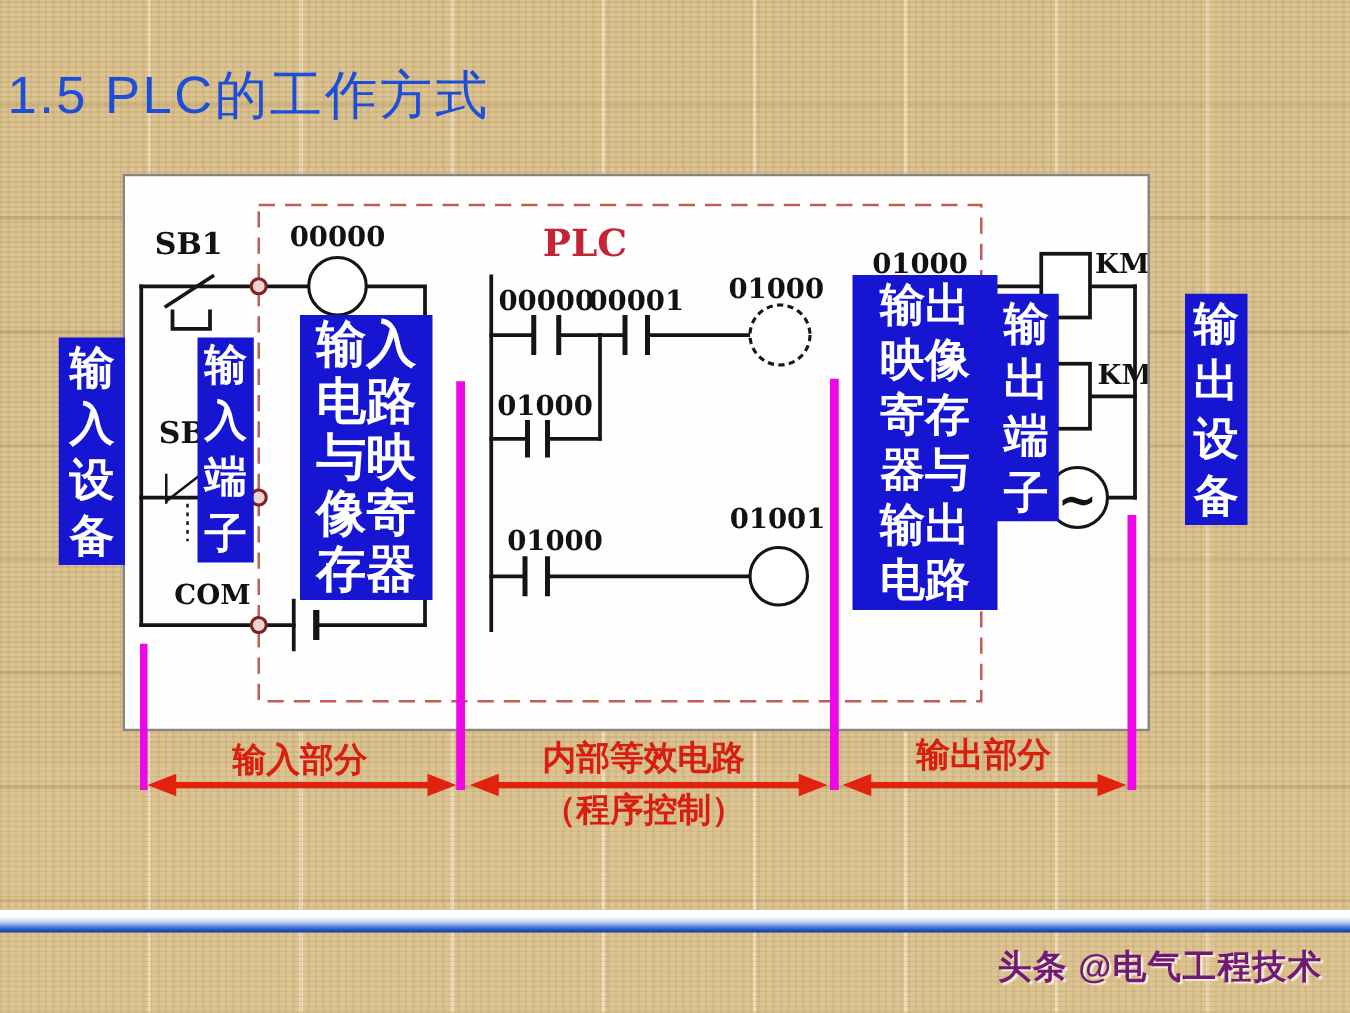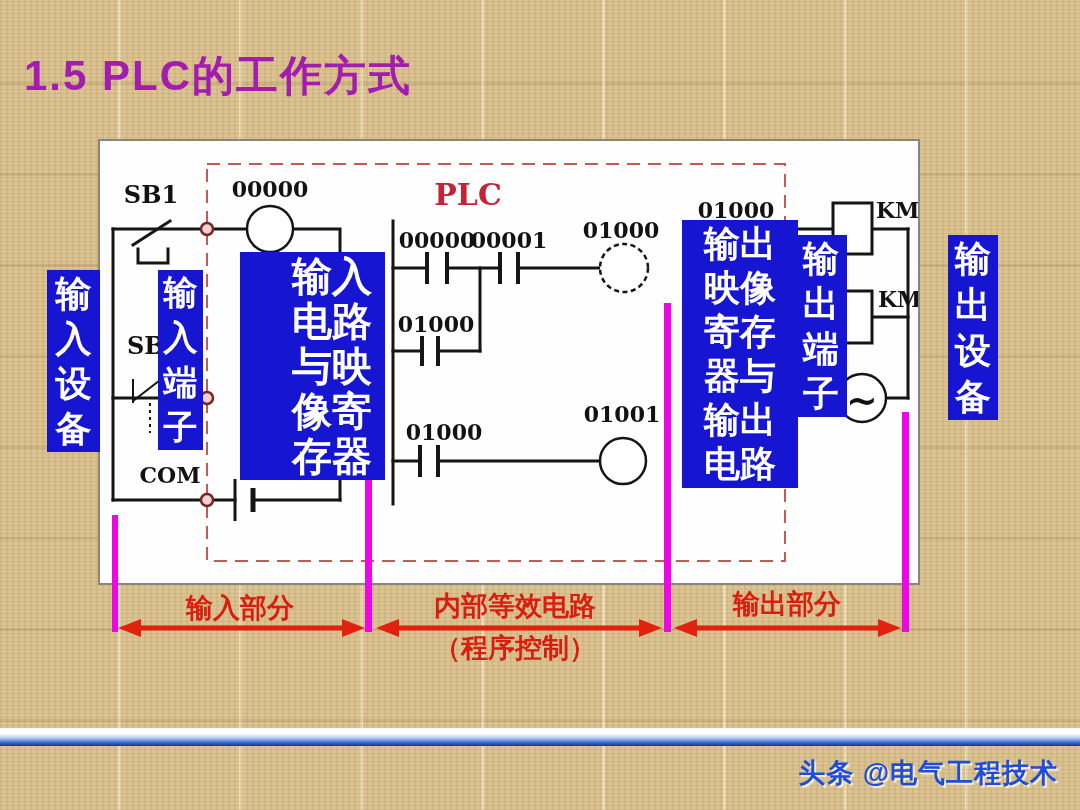--- a/index.html
+++ b/index.html
@@ -6,44 +6,44 @@
   body{
     width:1080px;height:810px;position:relative;overflow:hidden;
     font-family:"Liberation Sans",sans-serif;
     background-color:#dcc492;
     background-image:
       repeating-linear-gradient(0deg, rgba(140,105,50,0.13) 0 1px, transparent 1px 4px),
       repeating-linear-gradient(90deg, rgba(140,105,50,0.11) 0 2px, transparent 2px 6px),
       repeating-linear-gradient(90deg, transparent 0 118px, rgba(252,242,216,0.55) 118px 121px),
       repeating-linear-gradient(0deg, transparent 0 88px, rgba(120,90,45,0.16) 88px 91px);
   }
-  .title{position:absolute;left:24px;top:48px;font-size:42px;font-weight:bold;
-    color:#a21caf;letter-spacing:2px;z-index:5;}
+  .title{position:absolute;left:6px;top:48px;font-size:42px;font-weight:normal;
+    color:#1d4ed8;letter-spacing:2px;z-index:5;}
   .panel{position:absolute;left:98px;top:139px;width:822px;height:446px;
     background:#fefefe;border:2px solid #88857c;box-sizing:border-box;z-index:1;}
   .panel svg{position:absolute;left:0;top:0;}
   .bluebox{position:absolute;background:#1616d2;color:#ffffff;font-weight:bold;
     display:flex;align-items:center;justify-content:center;text-align:center;
     white-space:pre-line;z-index:3;}
   #bx-input-device {left:47px; top:270px;width:53px; height:182px;font-size:36px;line-height:45px;}
   #bx-input-term   {left:158px;top:270px;width:45px; height:180px;font-size:34px;line-height:45px;}
-  #bx-input-circ   {left:240px;top:252px;width:106px;height:228px;font-size:40px;line-height:45px;padding-left:39px;}
+  #bx-input-circ   {left:240px;top:252px;width:106px;height:228px;font-size:40px;line-height:45px;}
   #bx-out-reg      {left:682px;top:220px;width:116px; height:268px;font-size:36px;line-height:44px;}
   #bx-out-term     {left:795px;top:235px;width:52px; height:182px;font-size:36px;line-height:45px;}
   #bx-out-device   {left:948px;top:235px;width:50px; height:185px;font-size:36px;line-height:46px;}
   .mline{position:absolute;background:#ee07e6;z-index:2;}
   #m1{left:112px;top:515px;width:6px;height:117px;}
   #m2{left:365px;top:305px;width:7px;height:327px;}
   #m3{left:664px;top:303px;width:7px;height:329px;}
   #m4{left:902px;top:412px;width:7px;height:220px;}
   .arrows{position:absolute;left:95px;top:583px;z-index:4;}
   .bottombar{position:absolute;left:0;top:728px;width:1080px;height:18px;z-index:5;
     background:linear-gradient(180deg,#ffffff 0%,#ffffff 30%,#b9cdef 55%,#3d6cd4 80%,#1c49b4 93%,#13368f 100%);}
   .watermark{position:absolute;right:22px;top:755px;font-size:27px;font-weight:bold;
-    color:#1d4ed8;text-shadow:2px 2px 1px #f8efdc;z-index:6;letter-spacing:1px;}
+    color:#701a75;text-shadow:2px 2px 1px #f8efdc;z-index:6;letter-spacing:1px;}
   
   .wire path{stroke:#151515;stroke-width:3;fill:none;stroke-linecap:square;}
   .cbar path{stroke:#151515;stroke-width:4;fill:none;}
   .thin path{stroke:#151515;stroke-width:2;fill:none;}
   .coil{fill:#ffffff;stroke:#151515;stroke-width:2.5;}
   .dashedc{stroke-dasharray:5 3.5;}
   .kmrect{fill:#ffffff;stroke:#151515;stroke-width:3;}
   .term{fill:#eed3d3;stroke:#7c2424;stroke-width:2.5;}
   .plcbox{fill:none;stroke:#c25b54;stroke-width:2;stroke-dasharray:13 8;}
   .clbl{font-family:"DejaVu Serif",serif;font-weight:bold;font-size:22px;fill:#121212;}

